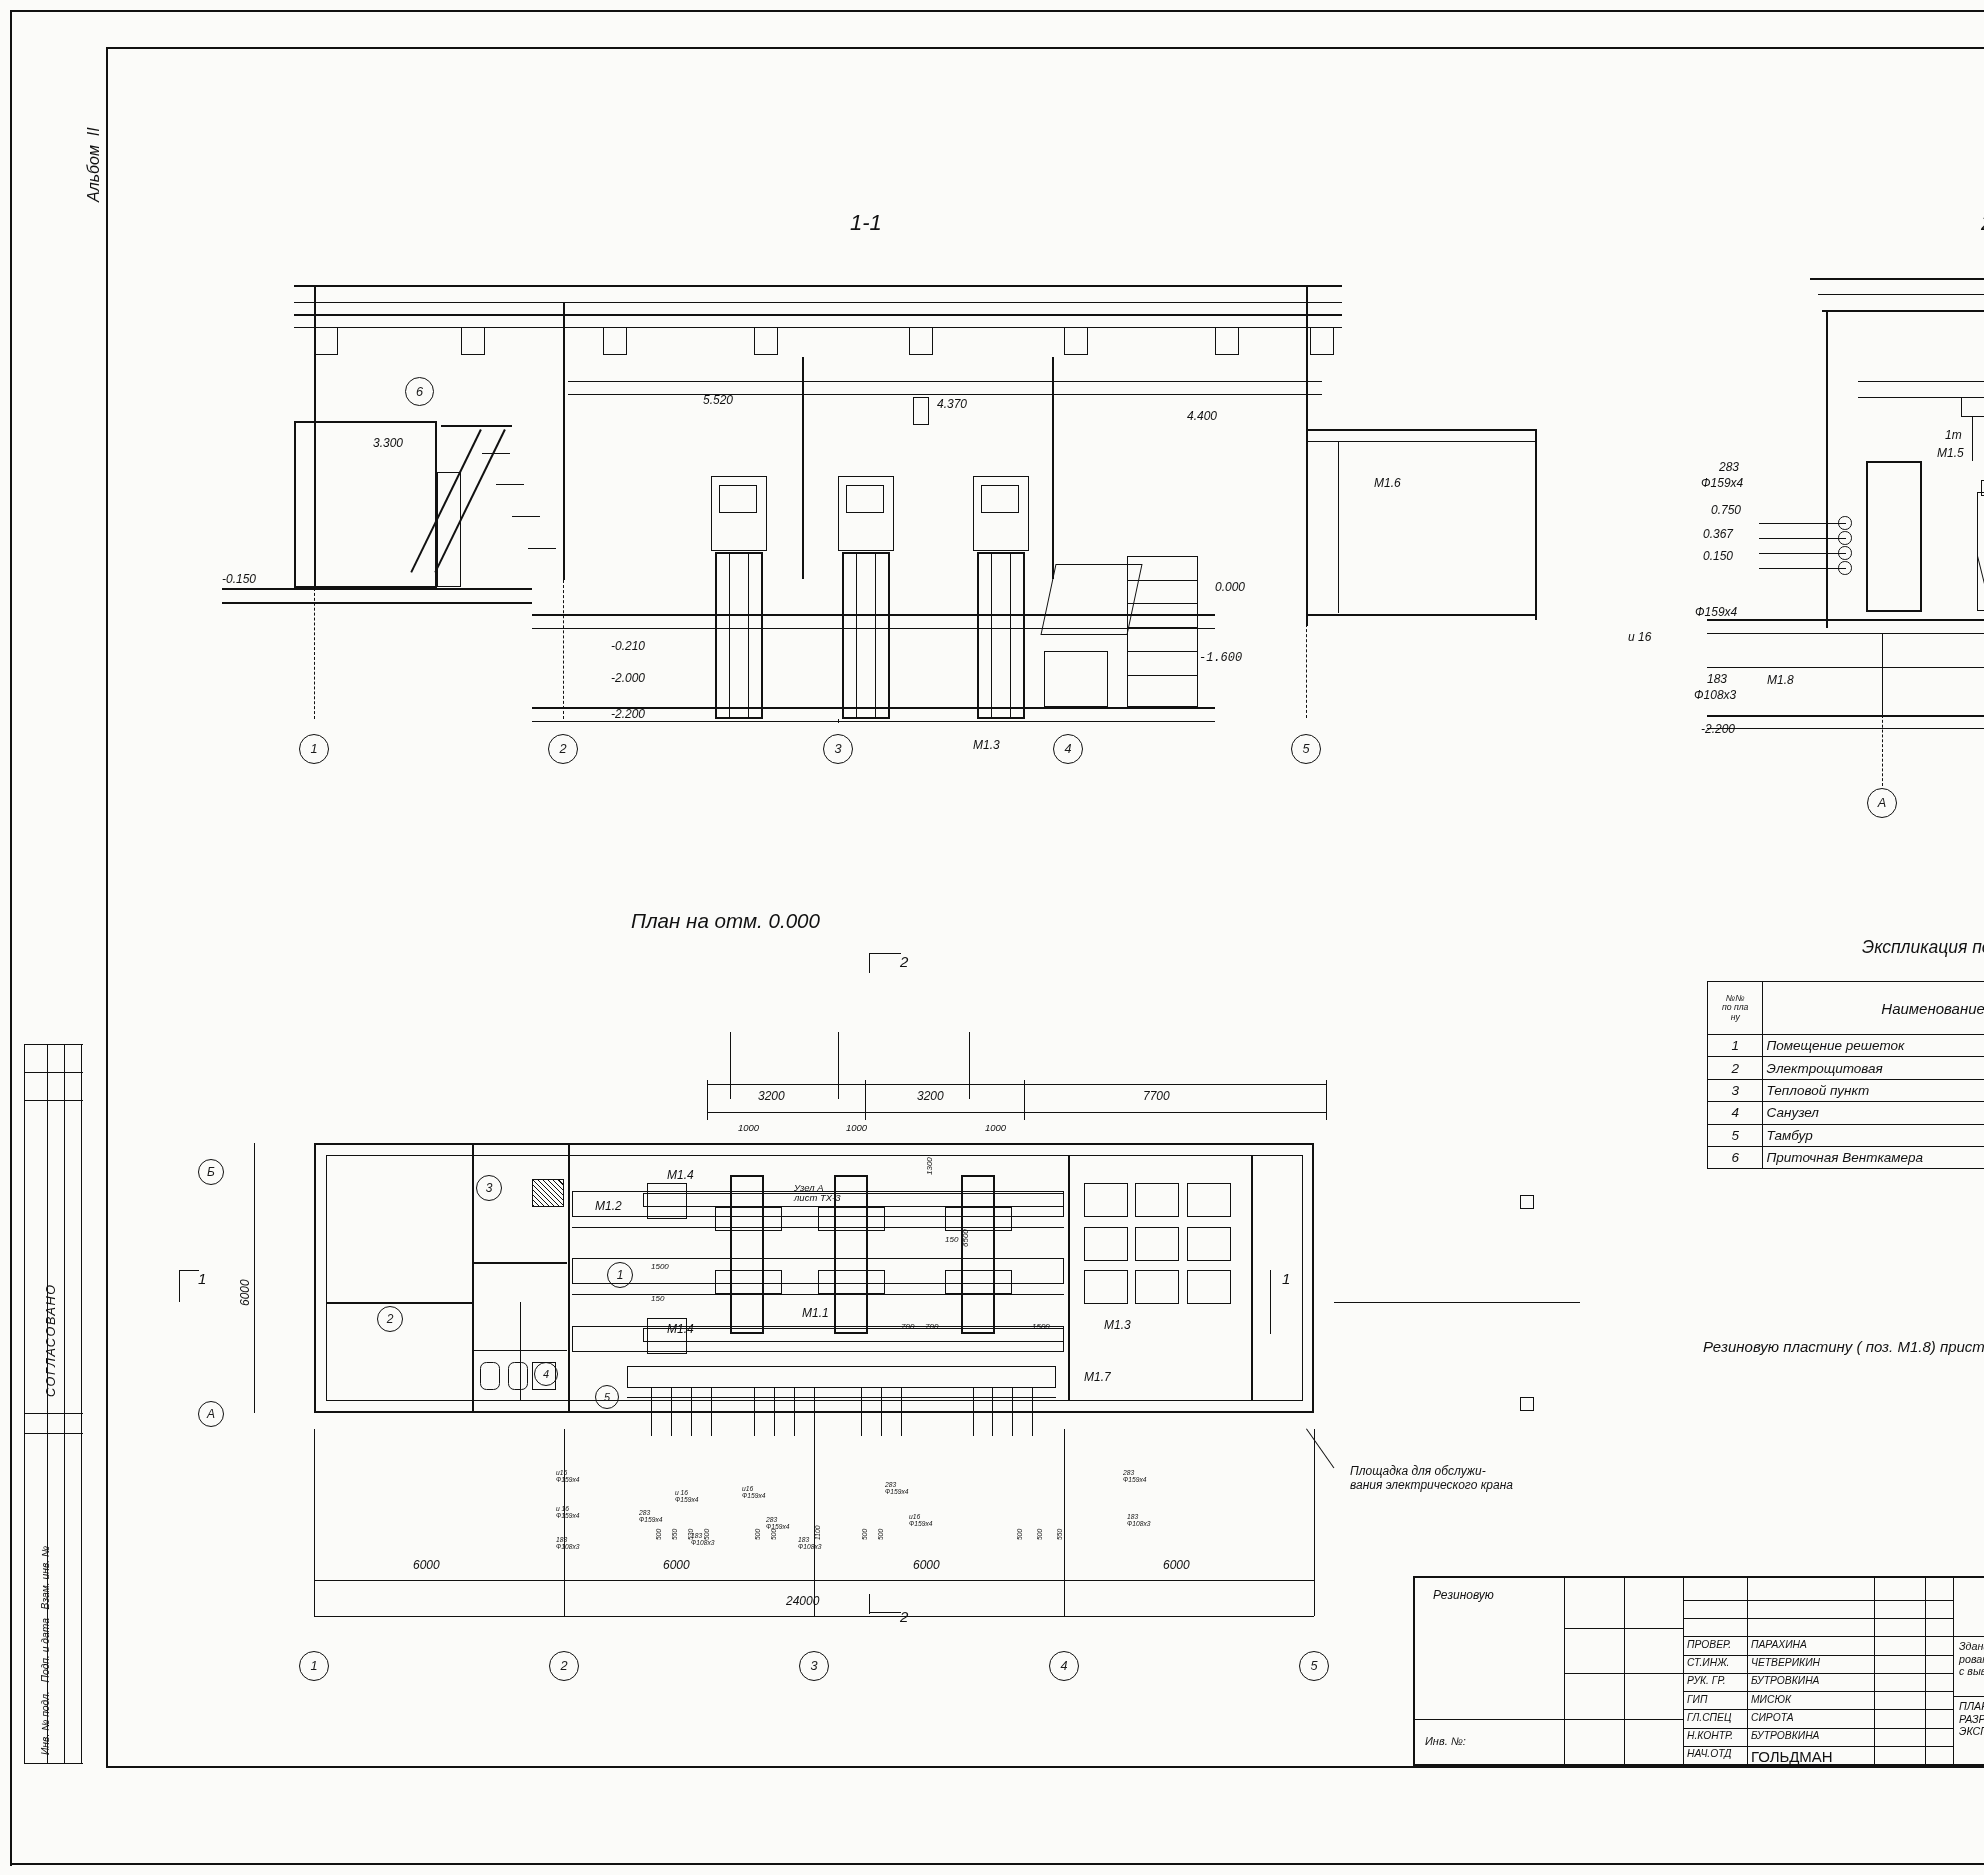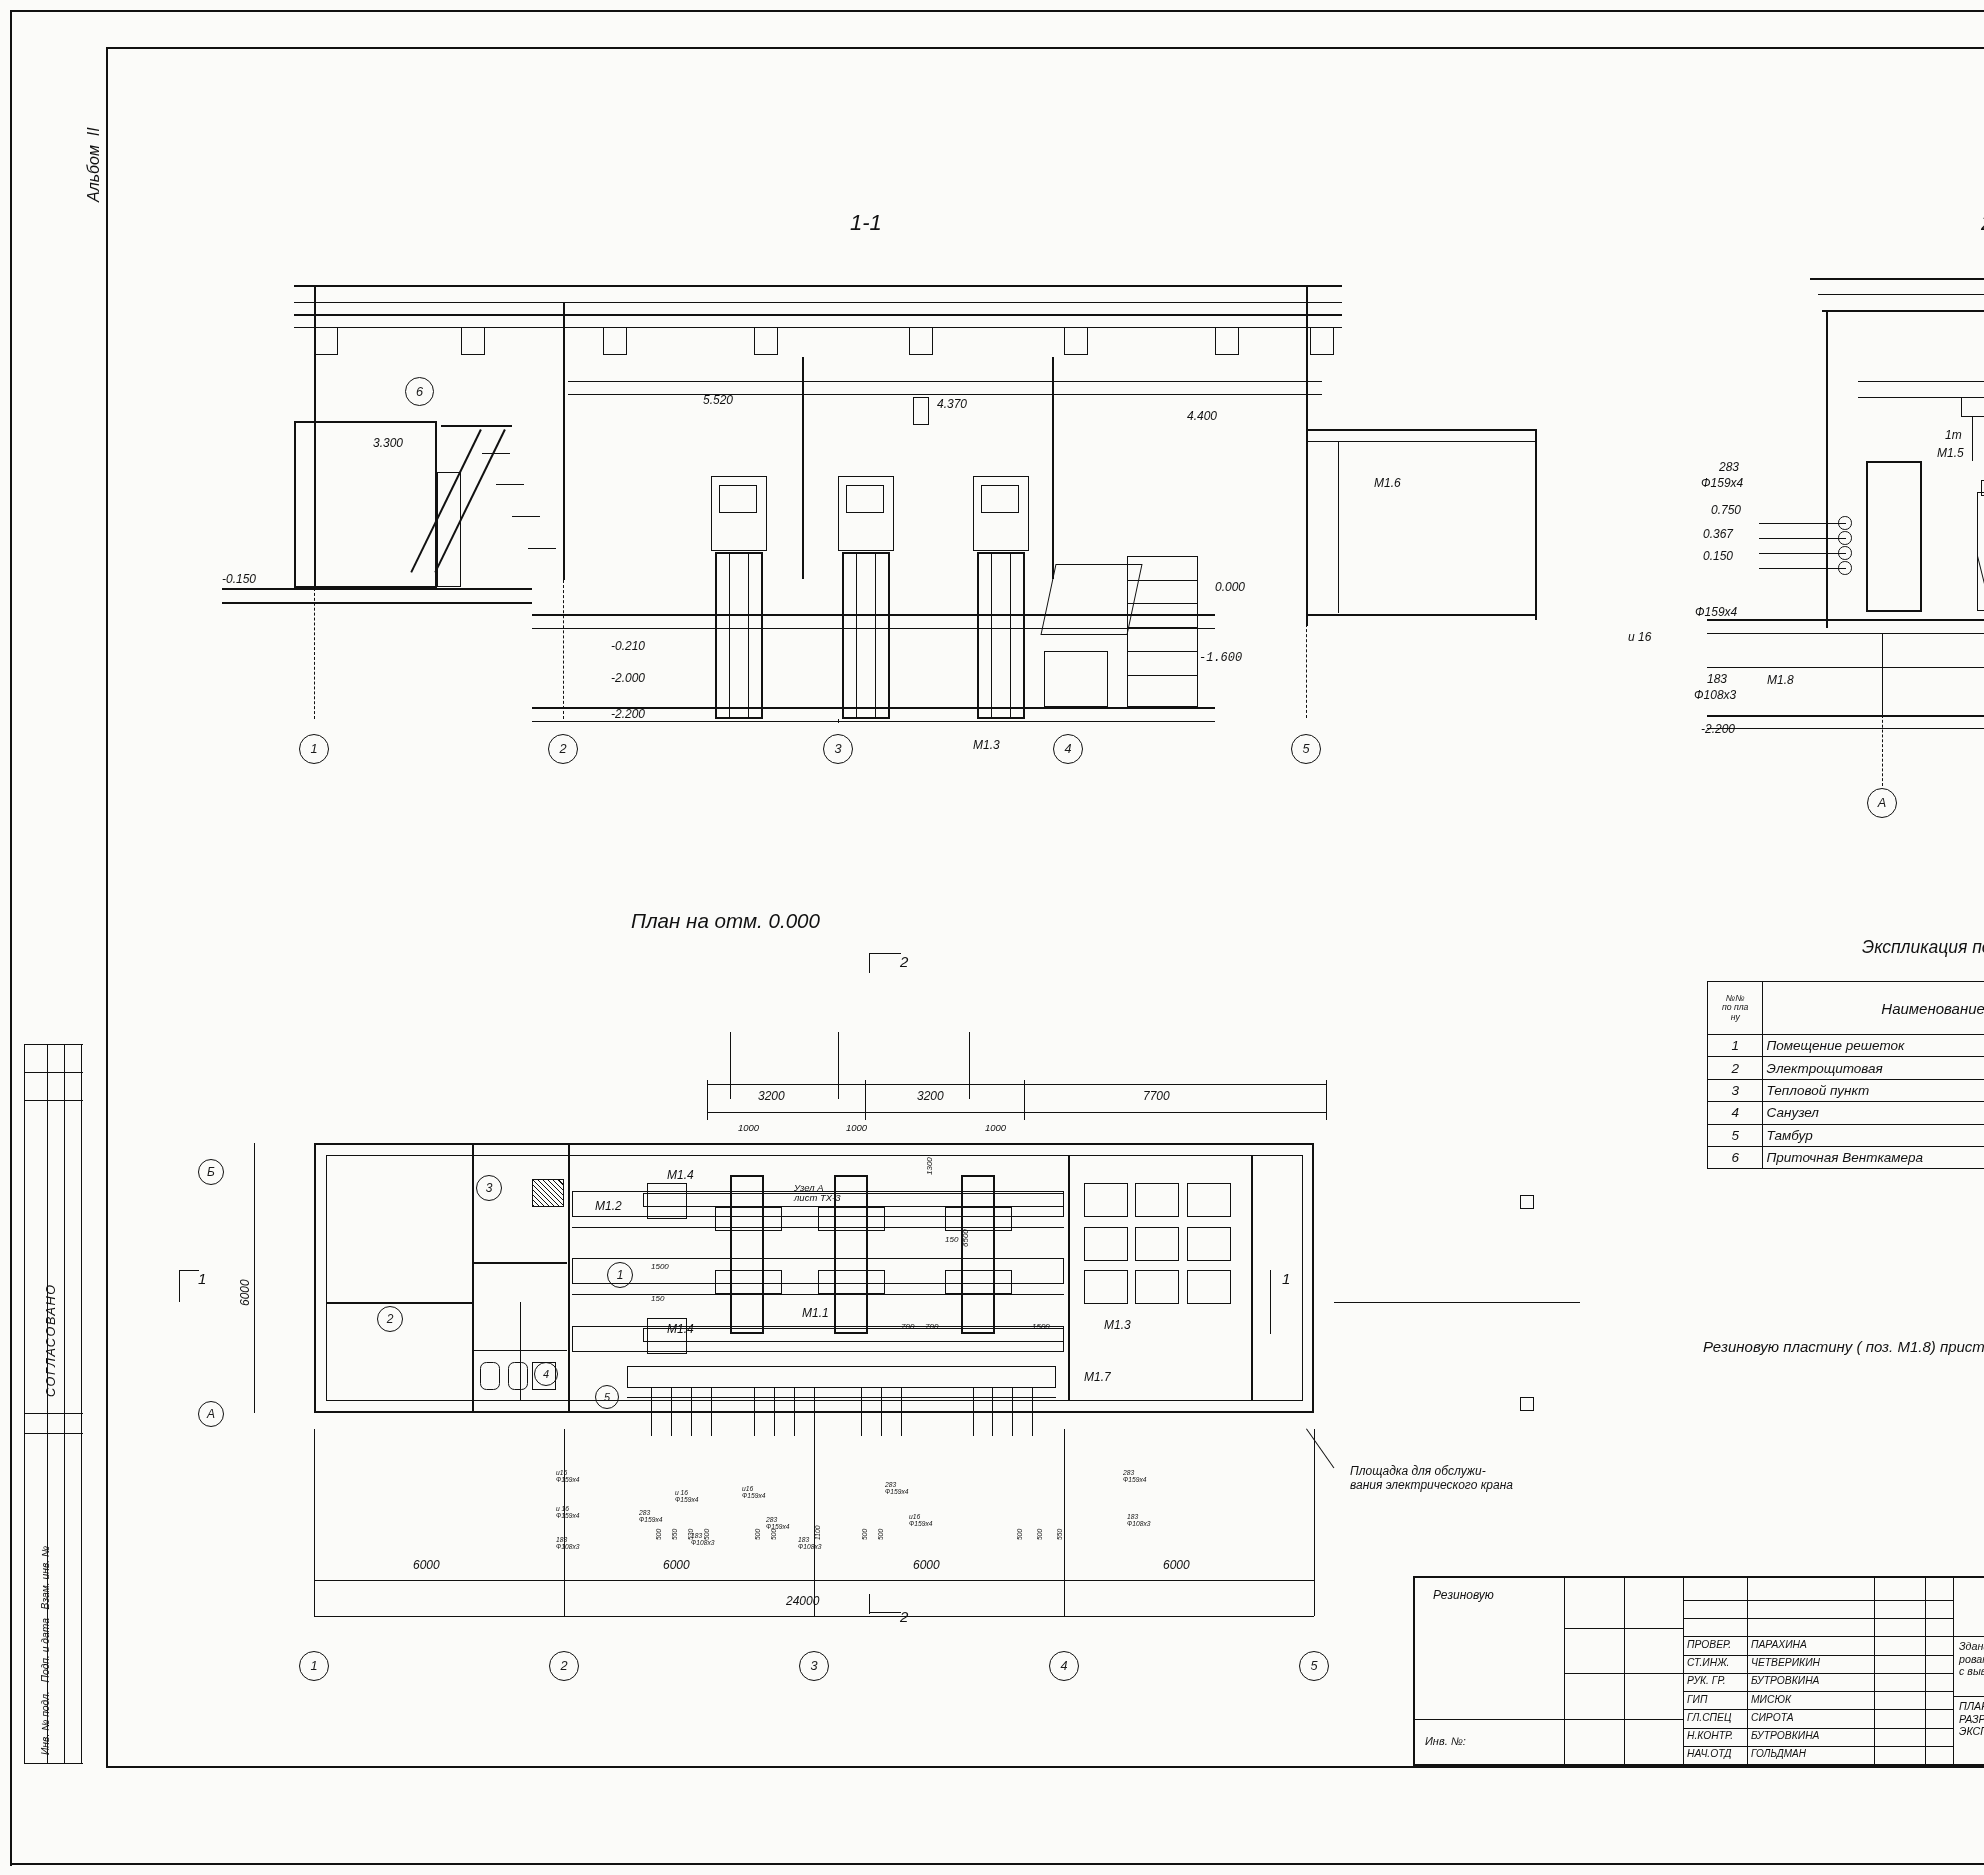--- a/index.html
+++ b/index.html
@@ -518,21 +518,21 @@
   <div class="txt" style="left:1751px;top:1657px;font-size:10.3px;font-style:italic;">ЧЕТВЕРИКИН</div>
   <div class="txt" style="left:1687px;top:1675px;font-size:10.3px;font-style:italic;">РУК. ГР.</div>
   <div class="txt" style="left:1751px;top:1675px;font-size:10.3px;font-style:italic;">БУТРОВКИНА</div>
   <div class="txt" style="left:1687px;top:1694px;font-size:10.3px;font-style:italic;">ГИП</div>
   <div class="txt" style="left:1751px;top:1694px;font-size:10.3px;font-style:italic;">МИСЮК</div>
   <div class="txt" style="left:1687px;top:1712px;font-size:10.3px;font-style:italic;">ГЛ.СПЕЦ</div>
   <div class="txt" style="left:1751px;top:1712px;font-size:10.3px;font-style:italic;">СИРОТА</div>
   <div class="txt" style="left:1687px;top:1730px;font-size:10.3px;font-style:italic;">Н.КОНТР.</div>
   <div class="txt" style="left:1751px;top:1730px;font-size:10.3px;font-style:italic;">БУТРОВКИНА</div>
   <div class="txt" style="left:1687px;top:1748px;font-size:10.3px;font-style:italic;">НАЧ.ОТД</div>
-  <div class="txt" style="left:1751px;top:1748px;font-size:10px;font-style:italic;">ГОЛЬДМАН</div>
+  <div class="txt" style="left:1751px;top:1748px;font-size:15px;">ГОЛЬДМАН</div>
 
   <div class="ln v" style="left:1953px;top:1576px;height:190px;"></div>
   <div class="ln h" style="left:1953px;top:1636px;width:487px;"></div>
   <div class="ln h" style="left:1953px;top:1696px;width:487px;"></div>
 
   <div class="txt" style="left:1959px;top:1640px;font-size:10.7px;font-style:italic;line-height:1.18;">Здание решеток с 3 механизи-
 рованными решетками РМУ-3Б
 с вывозом отбросов</div>
   <div class="txt" style="left:1959px;top:1700px;font-size:10.7px;font-style:italic;line-height:1.18;">ПЛАН НА ОТМ. 0.000
 РАЗРЕЗЫ 1-1, 2-2

